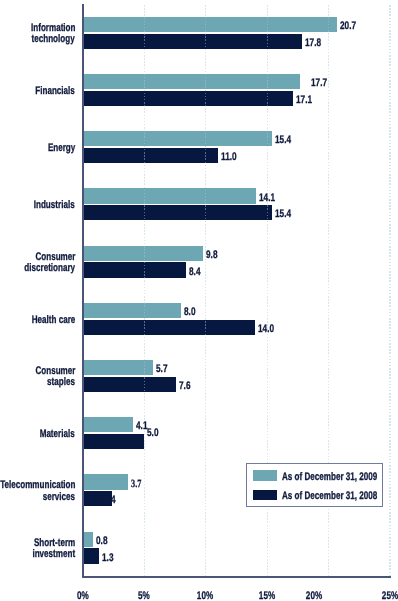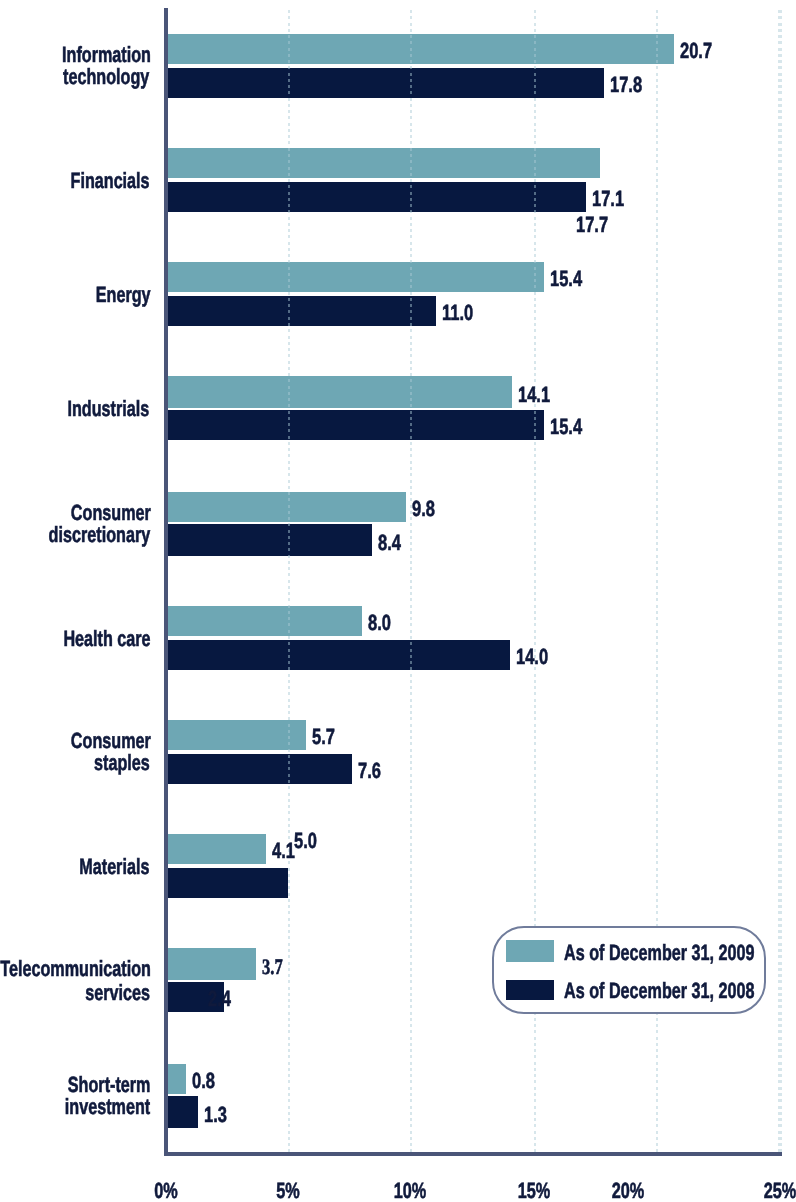--- a/index.html
+++ b/index.html
@@ -50,21 +50,21 @@
       <div class="cl"><span class="cond">technology</span></div>
     </div>
     <div class="bar l" style="top: 16.8px; width: 254.196px; background: rgb(110, 167, 180);"></div>
     <div class="vlabel" style="left: 340.196px; top: 19.95px;"><span class="cond num">20.7</span></div>
     <div class="bar d" style="top: 33.6px; width: 218.584px; background: rgb(7, 24, 64);"></div>
     <div class="vlabel" style="left: 304.584px; top: 36.75px;"><span class="cond num">17.8</span></div>
     <div class="cat-label" style="top: 85.7px;">
       <div class="cl"><span class="cond">Financials</span></div>
     </div>
     <div class="bar l" style="top: 74px; width: 217.356px; background: rgb(110, 167, 180);"></div>
-    <div class="vlabel" style="left: 288px; top: 77.15px; margin-top: 30px;"><span class="cond num">17.7</span></div>
+    <div class="vlabel" style="left: 311px; top: 77.15px;"><span class="cond num">17.7</span></div>
     <div class="bar d" style="top: 90.8px; width: 209.988px; background: rgb(7, 24, 64);"></div>
     <div class="vlabel" style="left: 295.988px; top: 93.95px; text-align: center;"><span class="cond num">17.1</span></div>
     <div class="cat-label" style="top: 142.9px;">
       <div class="cl"><span class="cond">Energy</span></div>
     </div>
     <div class="bar l" style="top: 131.2px; width: 189.112px; background: rgb(110, 167, 180);"></div>
     <div class="vlabel" style="left: 275.112px; top: 134.35px;"><span class="cond num">15.4</span></div>
     <div class="bar d" style="top: 148px; width: 135.08px; background: rgb(7, 24, 64);"></div>
     <div class="vlabel" style="left: 221.08px; top: 151.15px; text-decoration: underline;"><span class="cond num">11.0</span></div>
     <div class="cat-label" style="top: 200.1px;">
@@ -96,21 +96,21 @@
     <div class="bar l" style="top: 360px; width: 69.996px; background: rgb(110, 167, 180);"></div>
     <div class="vlabel" style="left: 155.996px; top: 363.15px;"><span class="cond num">5.7</span></div>
     <div class="bar d" style="top: 376.8px; width: 93.328px; background: rgb(7, 24, 64);"></div>
     <div class="vlabel" style="left: 179.328px; top: 379.95px;"><span class="cond num">7.6</span></div>
     <div class="cat-label" style="top: 428.9px;">
       <div class="cl"><span class="cond">Materials</span></div>
     </div>
     <div class="bar l" style="top: 417.2px; width: 50.348px; background: rgb(110, 167, 180);"></div>
     <div class="vlabel" style="left: 136.348px; top: 420.35px;"><span class="cond num">4.1</span></div>
     <div class="bar d" style="top: 434px; width: 61.4px; background: rgb(7, 24, 64);"></div>
-    <div class="vlabel" style="left: 147.4px; top: 415px;"><span class="cond num">5.0</span></div>
+    <div class="vlabel" style="left: 147.4px; top: 427px;"><span class="cond num">5.0</span></div>
     <div class="cat-label" style="top: 480.45px;">
       <div class="cl"><span class="cond">Telecommunication</span></div>
       <div class="cl"><span class="cond">services</span></div>
     </div>
     <div class="bar l" style="top: 474.4px; width: 45.436px; background: rgb(110, 167, 180);"></div>
     <div class="vlabel" style="left: 131.436px; top: 477.55px; font-family: Liberation Serif, serif;"><span class="cond num">3.7</span></div>
     <div class="bar d" style="top: 491.2px; width: 29.472px; background: rgb(7, 24, 64);"></div>
     <div class="vlabel" style="left: 104px; top: 494.35px;"><span class="cond num">2.4</span></div>
     <div class="cat-label" style="top: 537.65px;">
       <div class="cl"><span class="cond">Short-term</span></div>
@@ -122,21 +122,21 @@
     <div class="vlabel" style="left: 101.964px; top: 551.55px;"><span class="cond num">1.3</span></div>
   </div>
   <div class="xticks">
     <div class="tick" style="left: 52.6px;"><span class="cond tk">0%</span></div>
     <div class="tick" style="left: 114px;"><span class="cond tk">5%</span></div>
     <div class="tick" style="left: 175.4px;"><span class="cond tk">10%</span></div>
     <div class="tick" style="left: 236.8px;"><span class="cond tk">15%</span></div>
     <div class="tick" style="left: 284px;"><span class="cond tk">20%</span></div>
     <div class="tick" style="left: 359.6px;"><span class="cond tk">25%</span></div>
   </div>
-  <div id="legend" style="border-color: rgb(112, 124, 155); border-radius: 16px;">
+  <div id="legend" style="border-color: rgb(112, 124, 155);">
     <div class="lg-row" style="top: 5.2px;">
       <span class="lg-sw" style="background: rgb(110, 167, 180);"></span>
       <span class="lg-tx"><span class="cond lgc">As of December 31, 2009</span></span>
     </div>
     <div class="lg-row" style="top: 24.6px;">
       <span class="lg-sw" style="background: rgb(7, 24, 64);"></span>
       <span class="lg-tx"><span class="cond lgc">As of December 31, 2008</span></span>
     </div>
   </div>
 </div>

